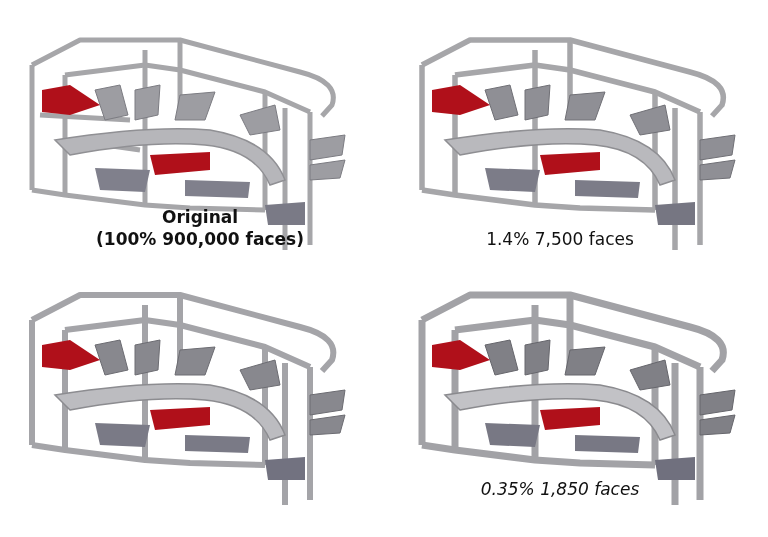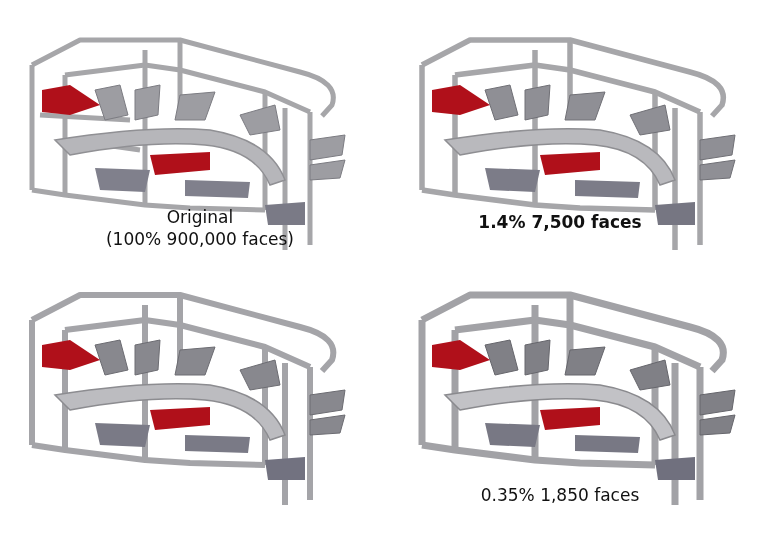--- a/index.html
+++ b/index.html
@@ -35,21 +35,21 @@
       <path d="M230 95 L265 85 L270 110 L240 115 Z"></path>
         <path d="M300 120 L335 115 L332 135 L300 140 Z"></path>
         <path d="M300 145 L335 140 L330 158 L300 160 Z"></path>
     </g>
     <path d="M32 70 L60 65 L90 85 L60 95 L32 92 Z" fill="#b0101a"></path>
     <path d="M140 135 L200 132 L200 150 L145 155 Z" fill="#b0101a"></path>
     <path d="M85 148 L140 150 L135 172 L90 170 Z" fill="#80808c"></path>
     <path d="M175 160 L240 162 L238 178 L175 176 Z" fill="#80808c"></path>
     <path d="M255 185 L295 182 L295 205 L258 205 Z" fill="#7a7a86"></path>
   </svg>
-  <div class="caption" style="left:0; top:186px; width:380px;">
+  <div class="caption" style="left:0; top:186px; width:380px;font-weight:bold;">
     <div>Original</div>
     <div>(100% 900,000 faces)</div>
   </div>
 </div>
 
 <div class="panel" style="left:400px; top:20px;">
   <svg width="380" height="250" viewBox="0 0 380 250">
     <g fill="none" stroke="#a6a6a9" stroke-width="5.5" stroke-linejoin="round">
       <path d="M22 45 L70 20 L170 20 L290 52 Q330 62 322 85 L312 96"></path>
       <path d="M22 45 L22 170"></path>
@@ -70,21 +70,21 @@
       <path d="M230 95 L265 85 L270 110 L240 115 Z"></path>
         <path d="M300 120 L335 115 L332 135 L300 140 Z"></path>
         <path d="M300 145 L335 140 L330 158 L300 160 Z"></path>
     </g>
     <path d="M32 70 L60 65 L90 85 L60 95 L32 92 Z" fill="#b0101a"></path>
     <path d="M140 135 L200 132 L200 150 L145 155 Z" fill="#b0101a"></path>
     <path d="M85 148 L140 150 L135 172 L90 170 Z" fill="#7c7c88"></path>
     <path d="M175 160 L240 162 L238 178 L175 176 Z" fill="#7c7c88"></path>
     <path d="M255 185 L295 182 L295 205 L258 205 Z" fill="#767682"></path>
   </svg>
-  <div class="caption" style="left:40px; top:191px; width:240px;font-weight:bold;">
+  <div class="caption" style="left:40px; top:208px; width:240px;">
     <div>1.4% 7,500 faces</div>
   </div>
 </div>
 
 <div class="panel" style="left:10px; top:275px;">
   <svg width="380" height="250" viewBox="0 0 380 250">
     <g fill="none" stroke="#a4a4a8" stroke-width="6" stroke-linejoin="round">
       <path d="M22 45 L70 20 L170 20 L290 52 Q330 62 322 85 L312 96"></path>
       <path d="M22 45 L22 170"></path>
         <path d="M55 55 L55 175"></path>
@@ -135,16 +135,16 @@
       <path d="M230 95 L265 85 L270 110 L240 115 Z"></path>
         <path d="M300 120 L335 115 L332 135 L300 140 Z"></path>
         <path d="M300 145 L335 140 L330 158 L300 160 Z"></path>
     </g>
     <path d="M32 70 L60 65 L90 85 L60 95 L32 92 Z" fill="#b0101a"></path>
     <path d="M140 135 L200 132 L200 150 L145 155 Z" fill="#b0101a"></path>
     <path d="M85 148 L140 150 L135 172 L90 170 Z" fill="#787884"></path>
     <path d="M175 160 L240 162 L238 178 L175 176 Z" fill="#787884"></path>
     <path d="M255 185 L295 182 L295 205 L258 205 Z" fill="#70707e"></path>
   </svg>
-  <div class="caption" style="left:40px; top:209px; width:240px;">
+  <div class="caption" style="left:40px; top:203px; width:240px;font-style:italic;">
     <div>0.35% 1,850 faces</div>
   </div>
 </div>
 
 </body></html>

